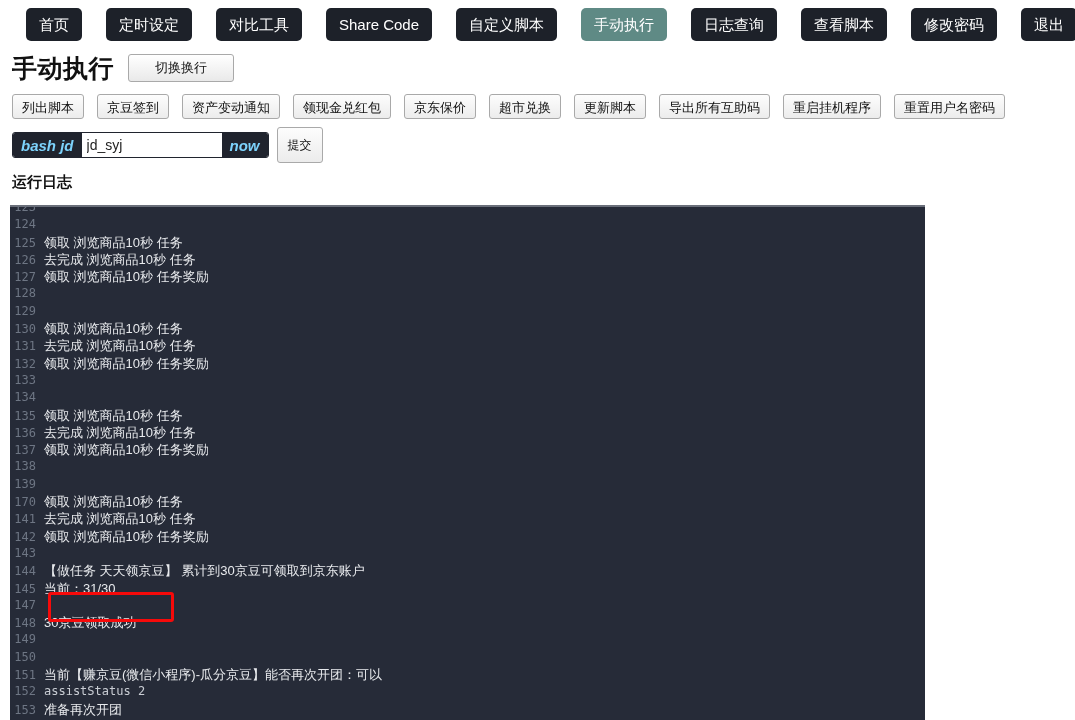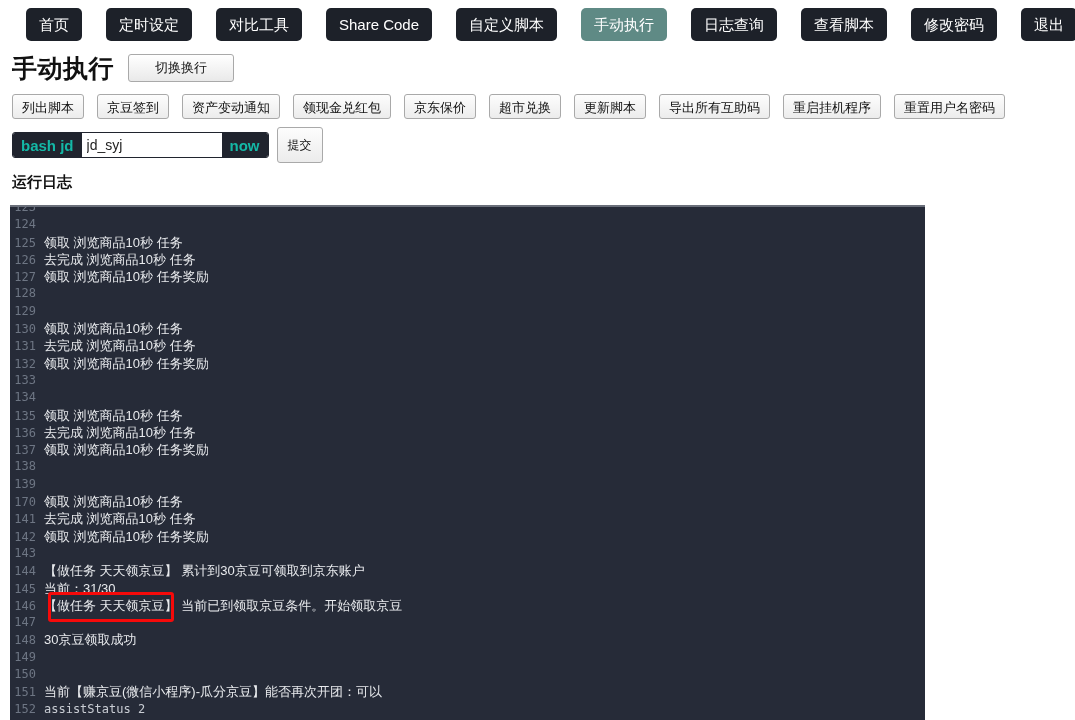--- a/index.html
+++ b/index.html
@@ -95,28 +95,29 @@
   .input-group {
     display: flex;
     align-items: stretch;
     height: 26px;
     border: 1px solid #20242e;
     border-radius: 3px;
     overflow: hidden;
   }
   .ig-prefix, .ig-suffix {
     background: #20242e;
-    color: #14b8a6;
+    color: #7dd3fc;
     font-size: 15px;
     font-weight: bold;
     display: flex;
     align-items: center;
     padding: 4px 8px;
     white-space: nowrap;
     font-family: "Liberation Sans", "DejaVu Sans", sans-serif;
+    font-style: italic;
   }
   .ig-input {
     border: none;
     outline: none;
     width: 140px;
     font-size: 14px;
     padding: 0 5px;
     color: #222222;
     background: #ffffff;
     font-family: "Liberation Sans", "DejaVu Sans", sans-serif;
@@ -328,24 +329,20 @@
       </div>
       <div class="log-line">
         <span class="ln">144</span>
         <span class="lt">【做任务  天天领京豆】  累计到30京豆可领取到京东账户</span>
       </div>
       <div class="log-line">
         <span class="ln">145</span>
         <span class="lt">当前：31/30</span>
       </div>
       <div class="log-line">
-        <span class="ln">146</span>
-        <span class="lt">【做任务  天天领京豆】  当前已到领取京豆条件。开始领取京豆</span>
-      </div>
-      <div class="log-line">
         <span class="ln">147</span>
         <span class="lt"></span>
       </div>
       <div class="log-line">
         <span class="ln">148</span>
         <span class="lt">30京豆领取成功</span>
       </div>
       <div class="log-line">
         <span class="ln">149</span>
         <span class="lt"></span>

